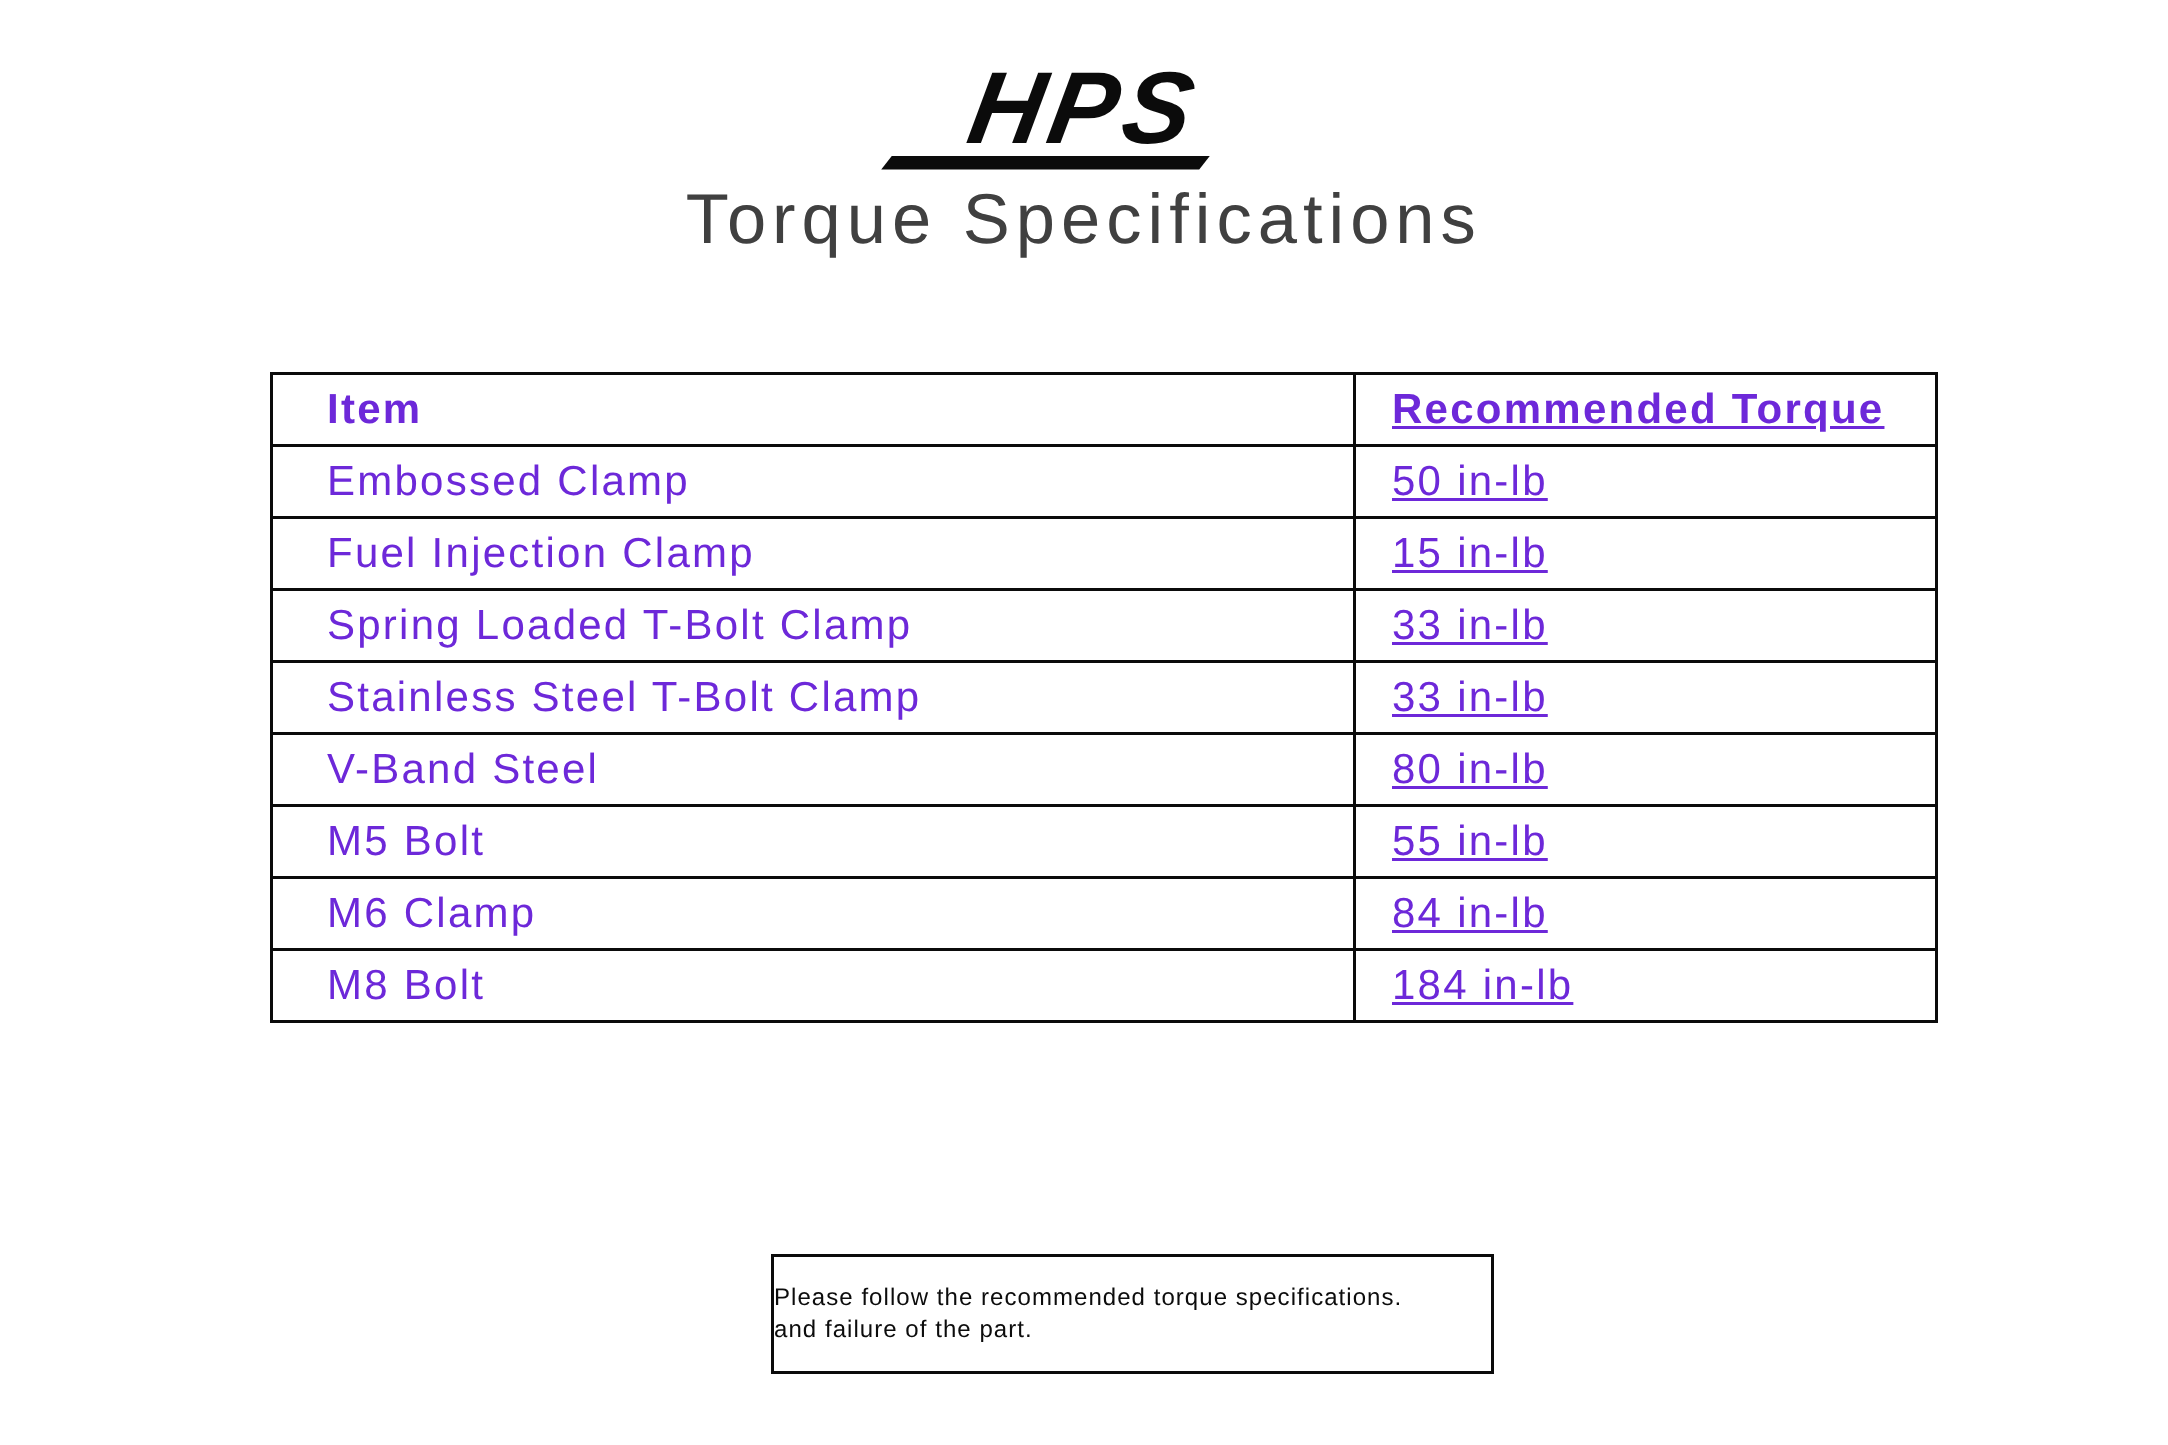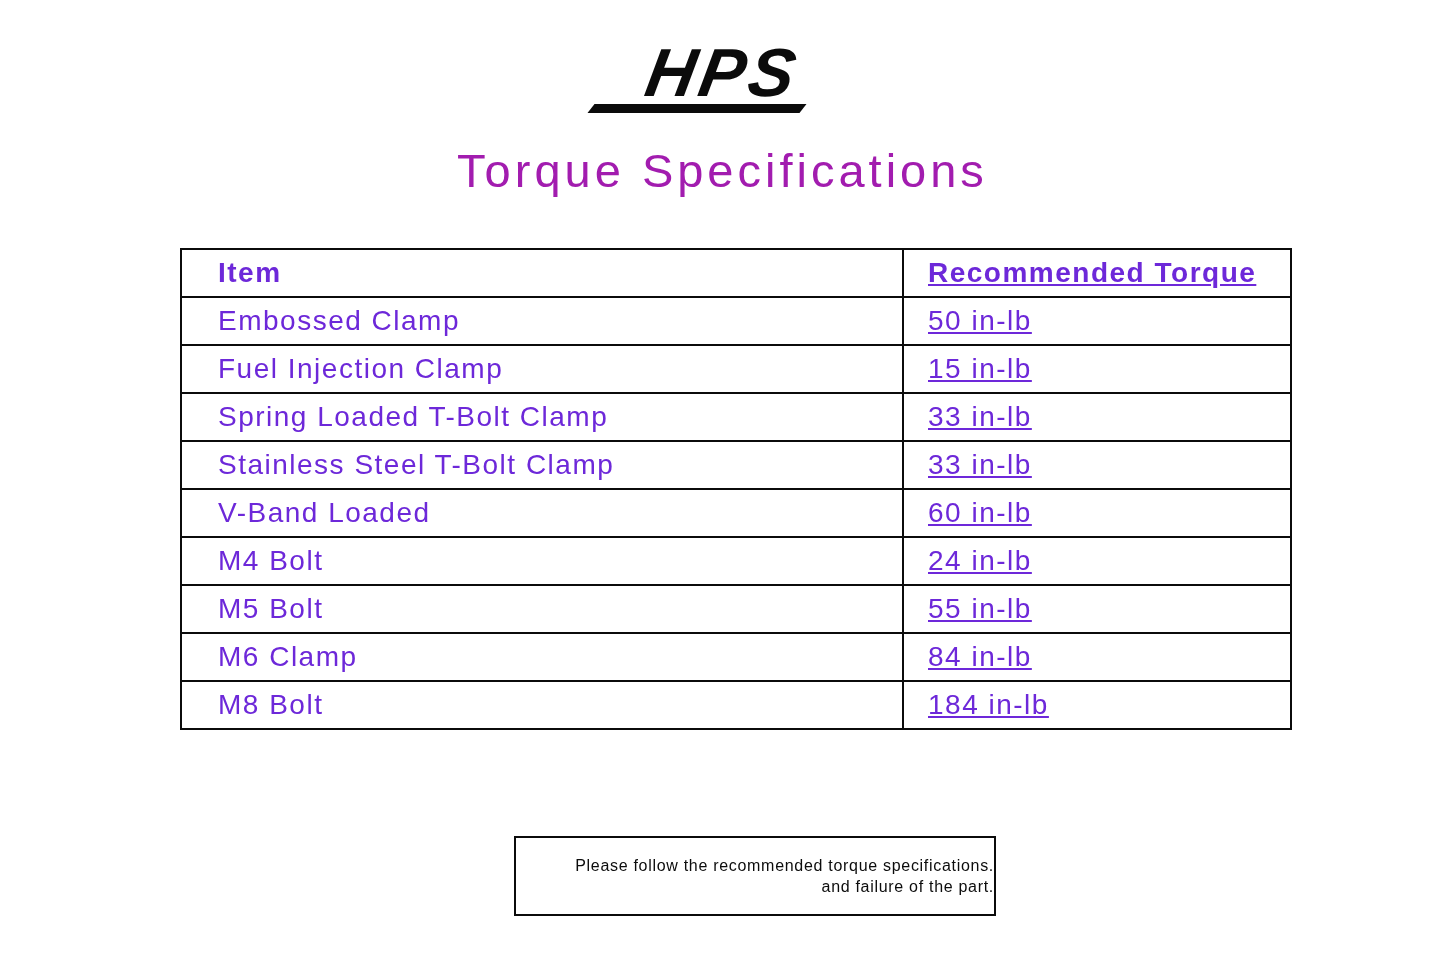--- a/index.html
+++ b/index.html
@@ -40,28 +40,28 @@
     height: 9px;
     background: #0b0b0b;
     margin-top: -2px;
     margin-right: 52px;
     transform: skewX(-38deg);
   }
 
   
   .page-title {
     position: absolute;
-    top: 143px;
+    top: 118px;
     left: 0;
     width: 100%;
     text-align: center;
     font-size: 47px;
     font-weight: 400;
     letter-spacing: 4px;
-    color: #a21caf;
+    color: #404040;
     white-space: nowrap;
   }
 
   
   .spec-table {
     position: absolute;
     left: 180px;
     top: 248px;
     width: 1110px;
     border-collapse: collapse;
@@ -90,21 +90,21 @@
   .note-box {
     position: absolute;
     left: 514px;
     top: 836px;
     width: 482px;
     height: 80px;
     border: 2px solid #0b0b0b;
     display: flex;
     flex-direction: column;
     justify-content: center;
-    align-items: flex-end;
+    align-items: flex-start;
     text-align: center;
   }
   .note-line {
     font-size: 16px;
     line-height: 21px;
     letter-spacing: 0.7px;
     color: #0c0c0c;
     white-space: nowrap;
   }
 </style>
@@ -142,26 +142,22 @@
       </tr>
       <tr>
         <td>Spring Loaded T-Bolt Clamp</td>
         <td class="torque-cell">33 in-lb</td>
       </tr>
       <tr>
         <td>Stainless Steel T-Bolt Clamp</td>
         <td class="torque-cell">33 in-lb</td>
       </tr>
       <tr>
-        <td>V-Band Loaded</td>
-        <td class="torque-cell">60 in-lb</td>
-      </tr>
-      <tr>
-        <td>M4 Bolt</td>
-        <td class="torque-cell">24 in-lb</td>
+        <td>V-Band Steel</td>
+        <td class="torque-cell">80 in-lb</td>
       </tr>
       <tr>
         <td>M5 Bolt</td>
         <td class="torque-cell">55 in-lb</td>
       </tr>
       <tr>
         <td>M6 Clamp</td>
         <td class="torque-cell">84 in-lb</td>
       </tr>
       <tr>

